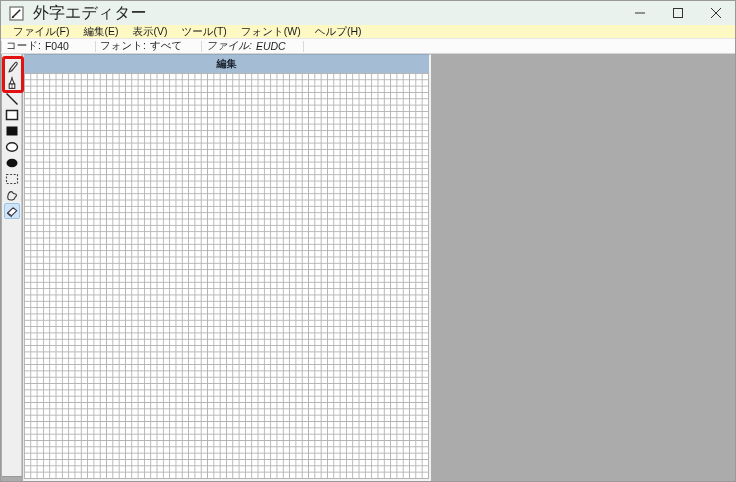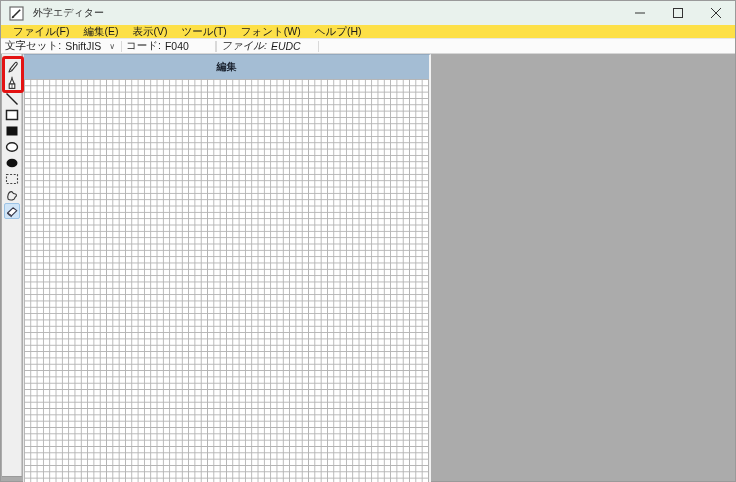--- a/index.html
+++ b/index.html
@@ -14,31 +14,31 @@
     border:1px solid #9a9a9a;
     display:flex; flex-direction:column;
   }
 
   
   .titlebar {
     height:24px; background:#e9f2ed; flex:0 0 auto;
     display:flex; align-items:center;
   }
   .titlebar .appicon { width:15px; height:15px; margin-left:8px; flex:0 0 auto; }
-  .titlebar .title { margin-left:9px; font-size:10px; color:#1f1f1f; }
+  .titlebar .title { margin-left:9px; font-size:16px; color:#1f1f1f; }
   .win-controls { margin-left:auto; display:flex; height:100%; }
   .win-btn {
     width:38px; height:100%; display:flex; align-items:center; justify-content:center;
     background:transparent; border:none; cursor:default;
   }
   .win-btn svg { display:block; }
 
   
   .menubar {
-    height:14px; background:#fde047; flex:0 0 auto;
+    height:14px; background:#fef9c3; flex:0 0 auto;
     display:flex; align-items:center; padding-left:5px;
     border-bottom:1px solid #e7e7e7;
   }
   .menu-item { padding:0 7px; line-height:13px; font-size:10.5px; color:#191919; }
 
   
   .toolbar {
     height:15px; background:#fbfbfb; flex:0 0 auto;
     display:flex; align-items:center; font-size:10.5px;
     border-bottom:1px solid #d6d6d6;
@@ -74,21 +74,21 @@
     border:3px solid #e31212; border-radius:3px; pointer-events:none; z-index:5;
   }
 
   
   .edit-window {
     position:absolute; left:22px; top:0; width:408px;
     border-top:1px solid #93a9bf; border-left:1px solid #e8e8e8;
     border-right:2px solid #f2f2f2; border-bottom:2px solid #f2f2f2;
   }
   .edit-caption {
-    height:24px; background:#a4bdd4;
+    height:18px; background:#a4bdd4;
     display:flex; align-items:center; justify-content:center;
     font-size:10px; font-weight:bold; color:#1b2330;
   }
   .edit-grid {
     width:405px; height:406px; background:#ffffff;
     background-image:
       linear-gradient(to right, #b3b3b3 1px, transparent 1px),
       linear-gradient(to bottom, #b3b3b3 1px, transparent 1px);
     background-size:calc(100% / 64) calc(100% / 64);
     border-right:1px solid #b3b3b3; border-bottom:1px solid #b3b3b3;
@@ -130,31 +130,30 @@
   <div class="menubar">
     <span class="menu-item">ファイル(F)</span>
     <span class="menu-item">編集(E)</span>
     <span class="menu-item">表示(V)</span>
     <span class="menu-item">ツール(T)</span>
     <span class="menu-item">フォント(W)</span>
     <span class="menu-item">ヘルプ(H)</span>
   </div>
 
   <div class="toolbar">
-    <div class="tb-field tb-charset">
-      <span class="lbl">文字セット:</span>
-      <span class="val">ShiftJIS</span>
-      <span class="chevron">∨</span>
-    </div>
     <div class="tb-sep"></div>
     <div class="tb-field tb-code">
       <span class="lbl">コード:</span>
       <span class="val">F040</span>
     </div>
     <div class="tb-sep"></div>
+    <div class="tb-field tb-font">
+      <span class="lbl">フォント:</span>
+      <span class="val">すべて</span>
+    </div>
     <div class="tb-sep"></div>
     <div class="tb-field tb-file">
       <span class="lbl">ファイル:</span>
       <span class="val">EUDC</span>
     </div>
     <div class="tb-sep"></div>
   </div>
 
   <div class="client">
 

